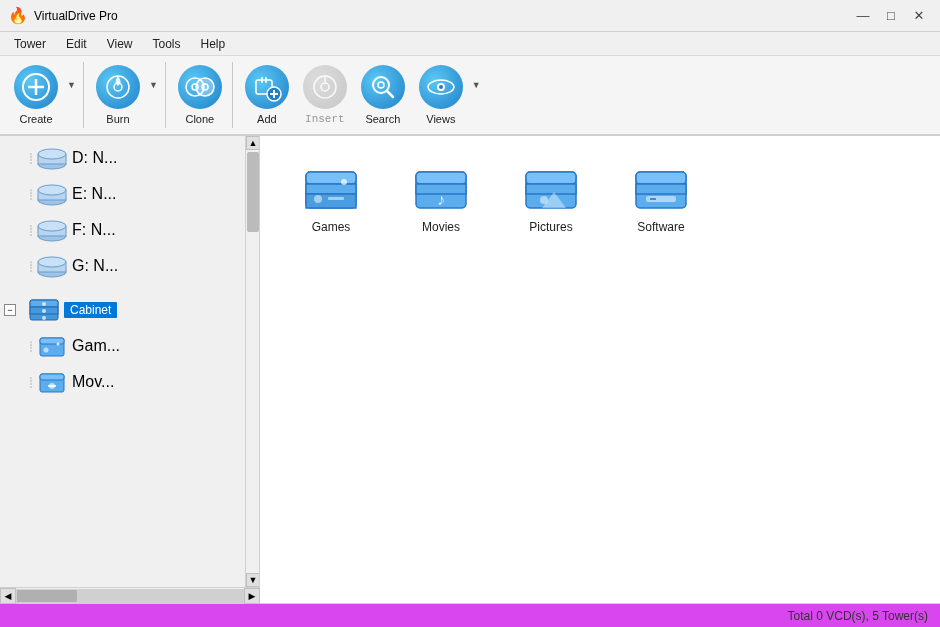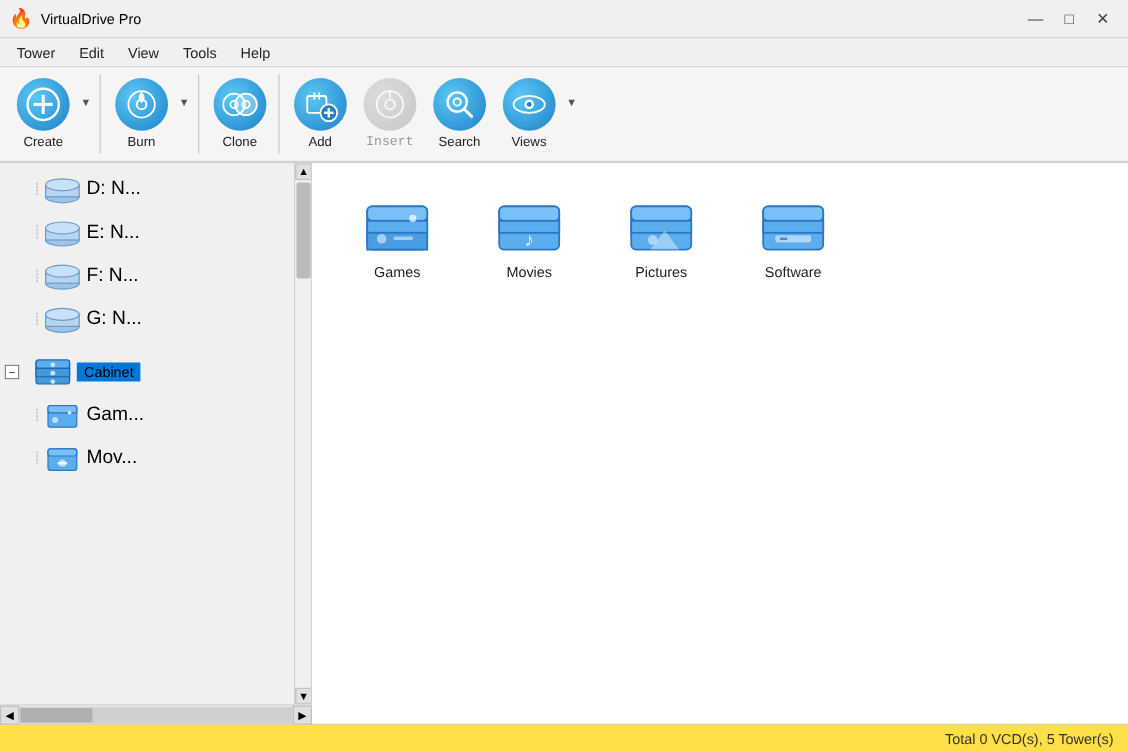--- a/index.html
+++ b/index.html
@@ -50,21 +50,21 @@
     .hscroll-track { flex: 1; height: 14px; background: #d0d0d0; position: relative; }
     .hscroll-thumb { width: 60px; height: 12px; background: #b0b0b0; margin: 1px; border-radius: 1px; }
 
     
     #main { flex: 1; background: white; padding: 16px; display: flex; flex-wrap: wrap; align-content: flex-start; gap: 0; overflow: hidden; }
     .file-item { display: flex; flex-direction: column; align-items: center; justify-content: flex-start; width: 110px; height: 90px; padding: 8px 4px 4px; cursor: pointer; border: 2px solid transparent; border-radius: 2px; }
     .file-item .file-icon { width: 54px; height: 54px; flex-shrink: 0; }
     .file-item .file-label { font-size: 12px; color: #222; margin-top: 4px; text-align: center; }
 
     
-    #statusbar { height: 24px; background: #fde047; border-top: 1px solid #d0d0d0; display: flex; align-items: center; justify-content: flex-end; padding: 0 12px; font-size: 12px; color: #333; }
+    #statusbar { height: 24px; background: #d946ef; border-top: 1px solid #d0d0d0; display: flex; align-items: center; justify-content: flex-end; padding: 0 12px; font-size: 12px; color: #333; }
 
     
     svg { overflow: visible; }
   </style>
 </head>
 <body>
 
 <div id="titlebar">
   <div id="titlebar-left">
     <span style="font-size:16px;">🔥</span>
@@ -251,21 +251,21 @@
             <span style="display:inline-block; width:8px;"></span>
             <svg class="tree-icon" viewBox="0 0 32 32">
 
               <rect x="2" y="6" width="28" height="20" rx="2" fill="#4499dd" stroke="#2266aa" stroke-width="1"></rect>
               <rect x="2" y="6" width="28" height="7" rx="2" fill="#5badee" stroke="#2266aa" stroke-width="1"></rect>
               <rect x="2" y="13" width="28" height="7" fill="#4499dd" stroke="#2266aa" stroke-width="1"></rect>
               <circle cx="16" cy="10" r="2" fill="white" opacity="0.7"></circle>
               <circle cx="16" cy="17" r="2" fill="white" opacity="0.7"></circle>
               <circle cx="16" cy="24" r="2" fill="white" opacity="0.7"></circle>
             </svg>
-            <span class="tree-label" style="background:#0078d7; color:#000000; padding:1px 6px; border-radius:1px; font-size:12px;">Cabinet</span>
+            <span class="tree-label" style="background:#0078d7; color:#ffffff; padding:1px 6px; border-radius:1px; font-size:12px;">Cabinet</span>
           </div>
 
           <div class="tree-item">
             <span style="display:inline-block; width:24px;"></span>
             <span style="color:#aaa; font-size:10px; margin-right:2px;">┊</span>
             <svg class="tree-icon" viewBox="0 0 32 32">
               <rect x="4" y="8" width="24" height="18" rx="2" fill="#5badee" stroke="#2877c8" stroke-width="1"></rect>
               <rect x="4" y="8" width="24" height="6" rx="2" fill="#7ac0f8" stroke="#2877c8" stroke-width="1"></rect>
               <circle cx="10" cy="20" r="2.5" fill="white" opacity="0.6"></circle>
               <circle cx="22" cy="14" r="1.5" fill="white" opacity="0.8"></circle>

